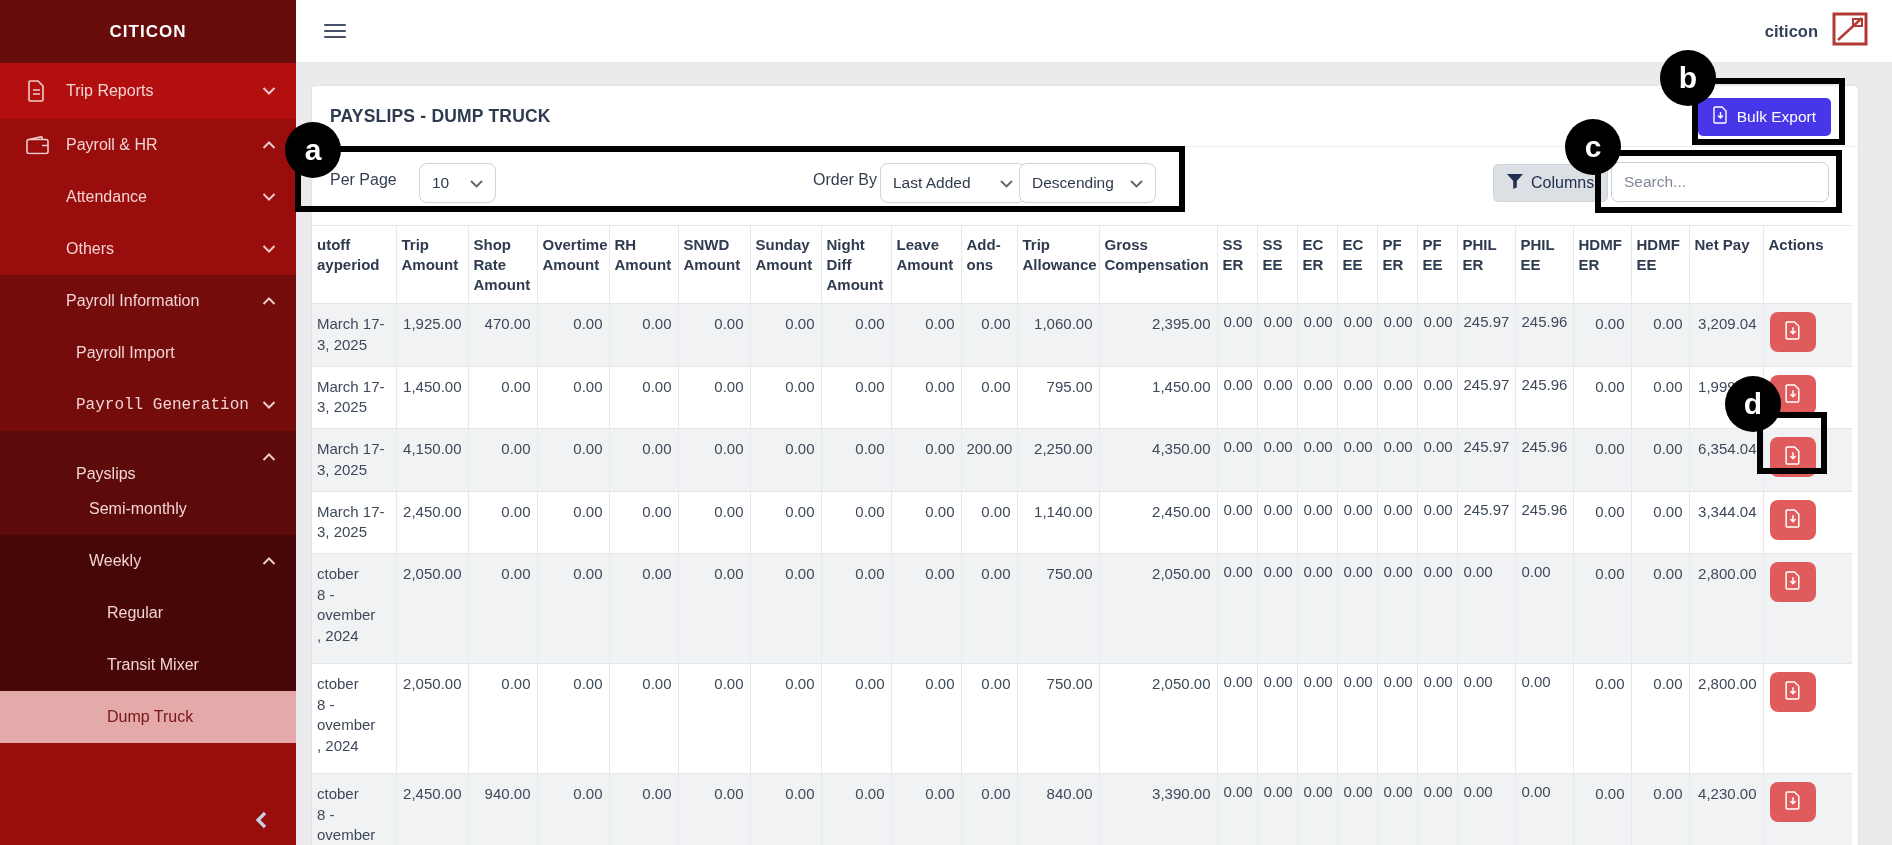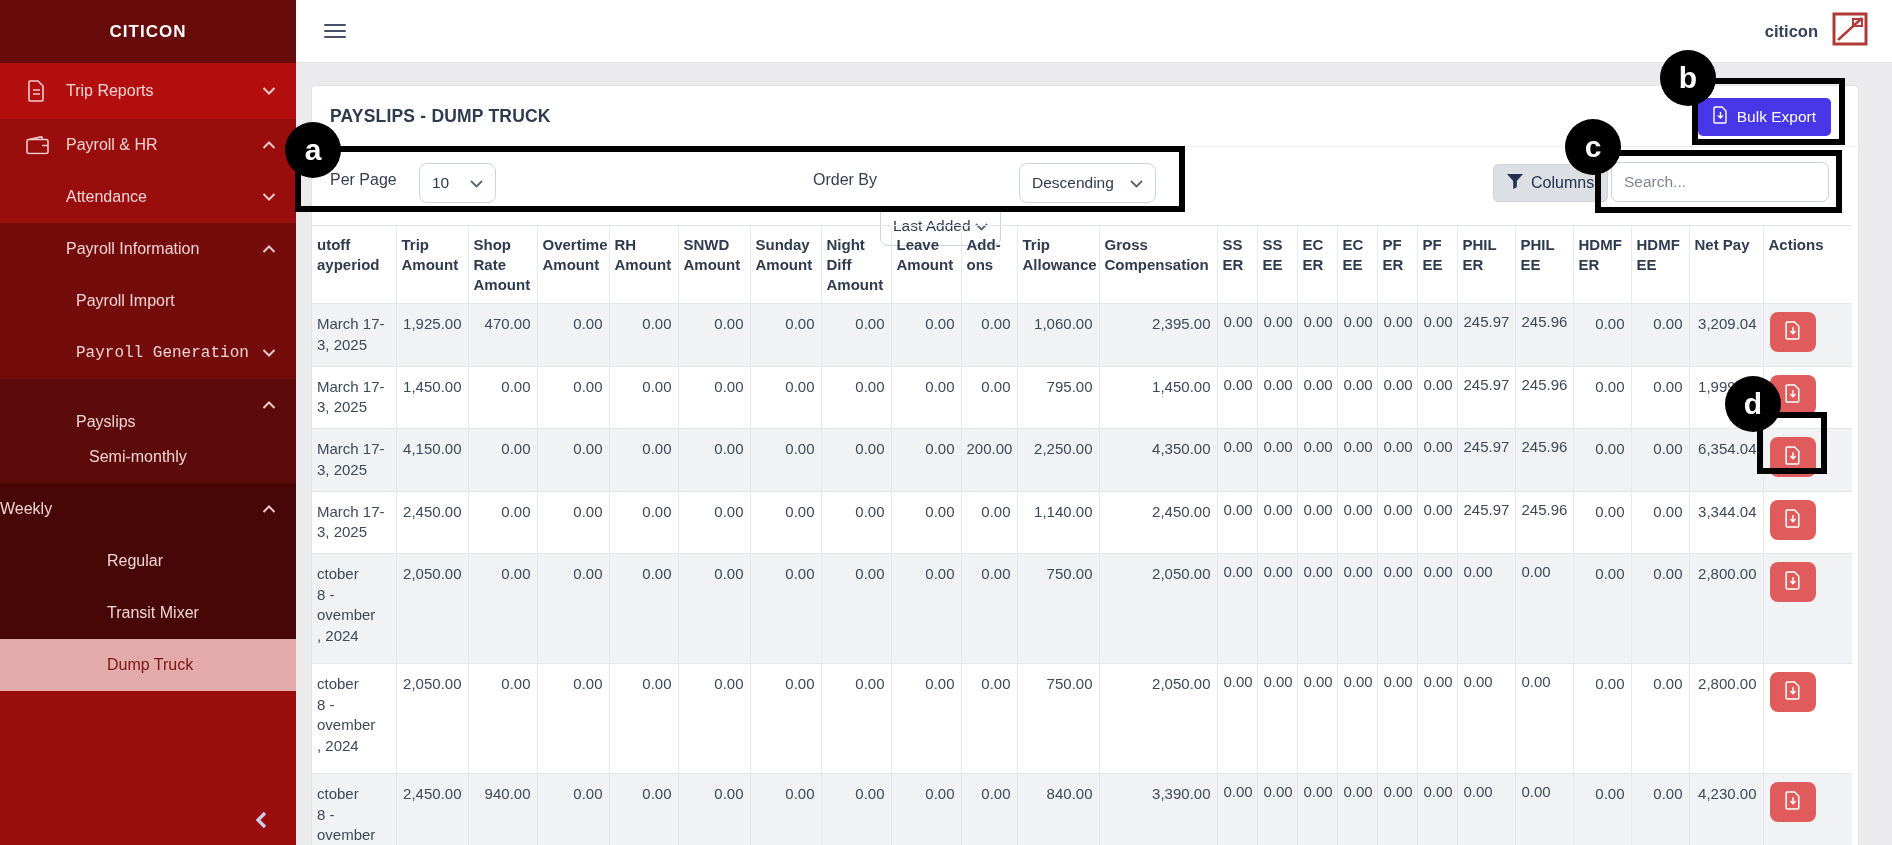--- a/index.html
+++ b/index.html
@@ -37,21 +37,21 @@
             padding:0 15px;cursor:pointer;}
 
   .toolbar{position:absolute;left:0;top:61px;width:100%;height:68px;}
   .tb-label{position:absolute;font-size:16px;color:#333f52;top:24px;}
   .select{position:absolute;top:16px;height:40px;border:1px solid #ced4da;border-radius:8px;background:#fff;
           display:flex;align-items:center;justify-content:space-between;padding:0 12px;font-size:15.5px;
           color:#2f3a4e;box-sizing:border-box;cursor:pointer;}
   #pp-label{left:18px;}
   #pp-select{left:87px;width:77px;margin-left:20px;}
   #ob-label{left:501px;}
-  #ob-field{left:568px;width:121px;margin-top:43px;}
+  #ob-field{left:568px;width:146px;}
   #ob-dir{left:707px;width:137px;}
   .columns-btn{position:absolute;left:1181px;top:17px;height:38px;background:#dcdfe4;border:1px solid #cfd4d9;
                border-radius:5px;color:#22314f;font-size:16px;font-family:inherit;display:flex;align-items:center;
                gap:8px;padding:0 13px;cursor:pointer;box-sizing:border-box;}
   .search{position:absolute;left:1299px;top:15px;width:218px;height:40px;border:1px solid #c9d0d6;border-radius:7px;
           padding:0 12px;font-size:15.5px;color:#333;font-family:inherit;box-sizing:border-box;outline:none;}
   .search::placeholder{color:#7e8894;}
 
   
   .table-wrap{position:absolute;left:0;top:139px;width:1548px;bottom:0;overflow:hidden;}
@@ -118,20 +118,28 @@
           </span>
         </div>
         <div class="side-item" style="background: rgb(154, 13, 13); padding-left: 66px;">
           <span>Attendance</span>
           <span class="chev">
             <svg width="14" height="9" viewBox="0 0 14 9">
               <polyline points="1.5,1.5 7,7 12.5,1.5" fill="none" stroke="#eccaca" stroke-width="2"></polyline>
             </svg>
           </span>
         </div>
+        <div class="side-item" style="background: rgb(154, 13, 13); padding-left: 66px;">
+          <span>Others</span>
+          <span class="chev">
+            <svg width="14" height="9" viewBox="0 0 14 9">
+              <polyline points="1.5,1.5 7,7 12.5,1.5" fill="none" stroke="#eccaca" stroke-width="2"></polyline>
+            </svg>
+          </span>
+        </div>
         <div class="side-item" style="background: rgb(116, 12, 12); padding-left: 66px;">
           <span>Payroll Information</span>
           <span class="chev up">
             <svg width="14" height="9" viewBox="0 0 14 9">
               <polyline points="1.5,1.5 7,7 12.5,1.5" fill="none" stroke="#eccaca" stroke-width="2"></polyline>
             </svg>
           </span>
         </div>
         <div class="side-item" style="background: rgb(116, 12, 12); padding-left: 76px;">
           <span>Payroll Import</span>
@@ -148,21 +156,21 @@
           <span>Payslips</span>
           <span class="chev up">
             <svg width="14" height="9" viewBox="0 0 14 9">
               <polyline points="1.5,1.5 7,7 12.5,1.5" fill="none" stroke="#eccaca" stroke-width="2"></polyline>
             </svg>
           </span>
         </div>
         <div class="side-item" style="background: rgb(92, 10, 10); padding-left: 89px;">
           <span>Semi-monthly</span>
         </div>
-        <div class="side-item" style="background: rgb(71, 7, 7); ">
+        <div class="side-item" style="background: rgb(71, 7, 7); padding-left: 89px;">
           <span>Weekly</span>
           <span class="chev up">
             <svg width="14" height="9" viewBox="0 0 14 9">
               <polyline points="1.5,1.5 7,7 12.5,1.5" fill="none" stroke="#eccaca" stroke-width="2"></polyline>
             </svg>
           </span>
         </div>
         <div class="side-item" style="background: rgb(71, 7, 7); padding-left: 107px;">
           <span>Regular</span>
         </div>

